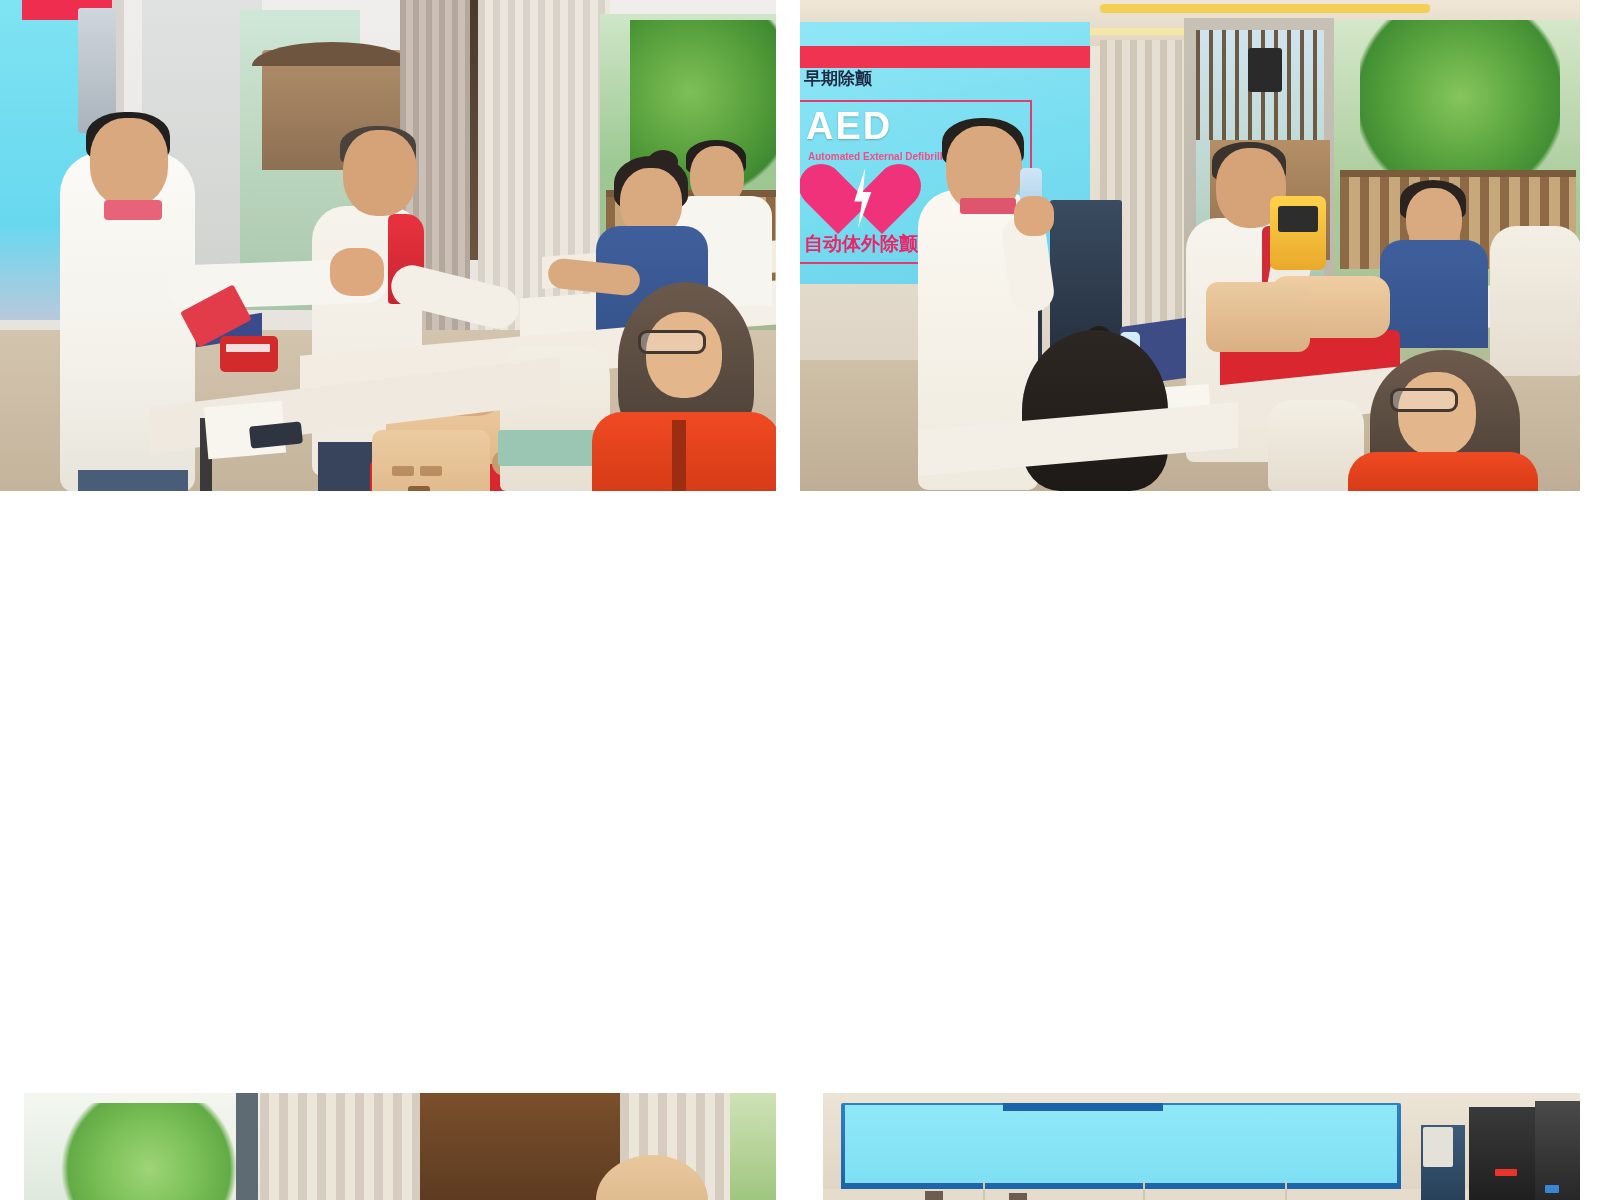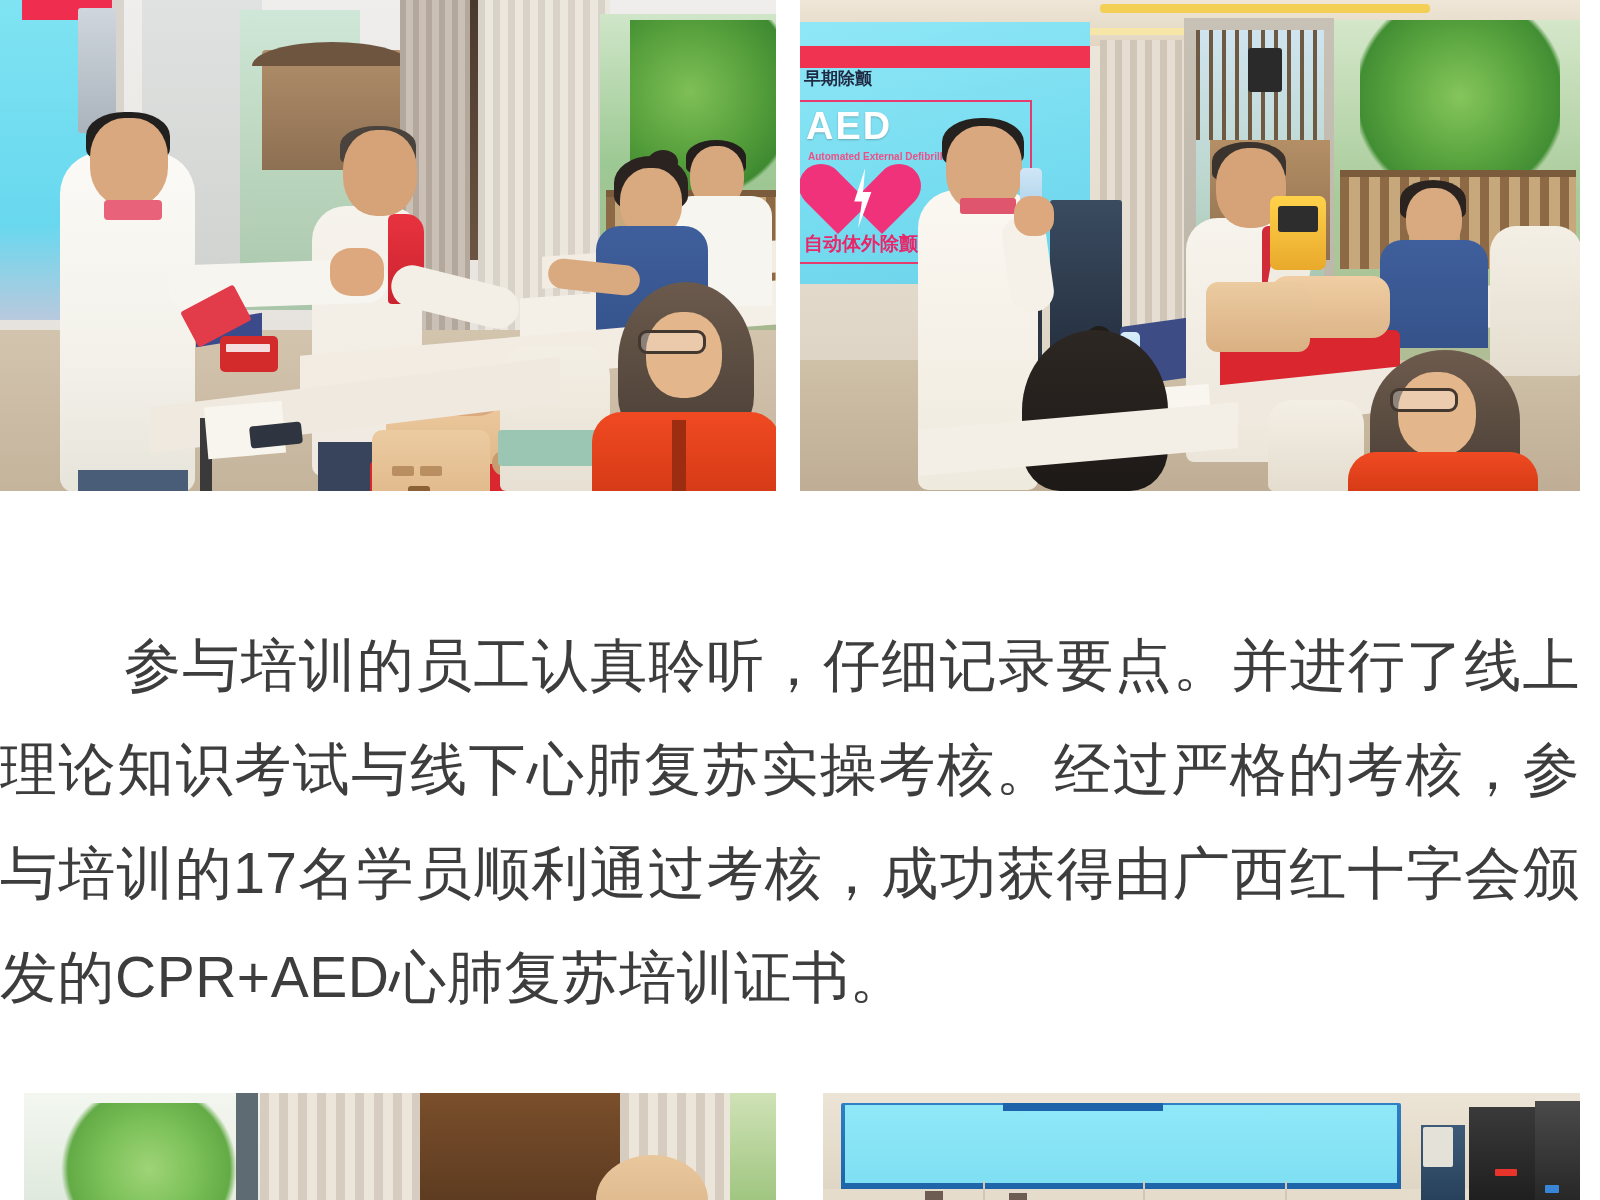--- a/index.html
+++ b/index.html
@@ -491,21 +491,20 @@
 
         <div class="lyr p2-s2-hair"></div>
         <div class="lyr p2-s2-face"></div>
         <div class="lyr p2-s2-glass"></div>
         <div class="lyr p2-s2-body"></div>
         <div class="lyr p2-tbl3"></div>
       </div>
     </div>
   </div>
 
-  <p class="article-body">参与培训的员工认真聆听，仔细记录要点。并进行了线上理论知识考试与线下心肺复苏实操考核。经过严格的考核，参与培训的17名学员顺利通过考核，成功获得由广西红十字会颁发的CPR+AED心肺复苏培训证书。</p>
 
   <div class="photo-row bottom">
 
     <div class="photo bot-left">
       <div class="scene">
         <div class="lyr p3-bg"></div>
         <div class="lyr p3-sky"></div>
         <div class="lyr p3-tree"></div>
         <div class="lyr p3-mullion"></div>
         <div class="lyr p3-curtain"></div>

